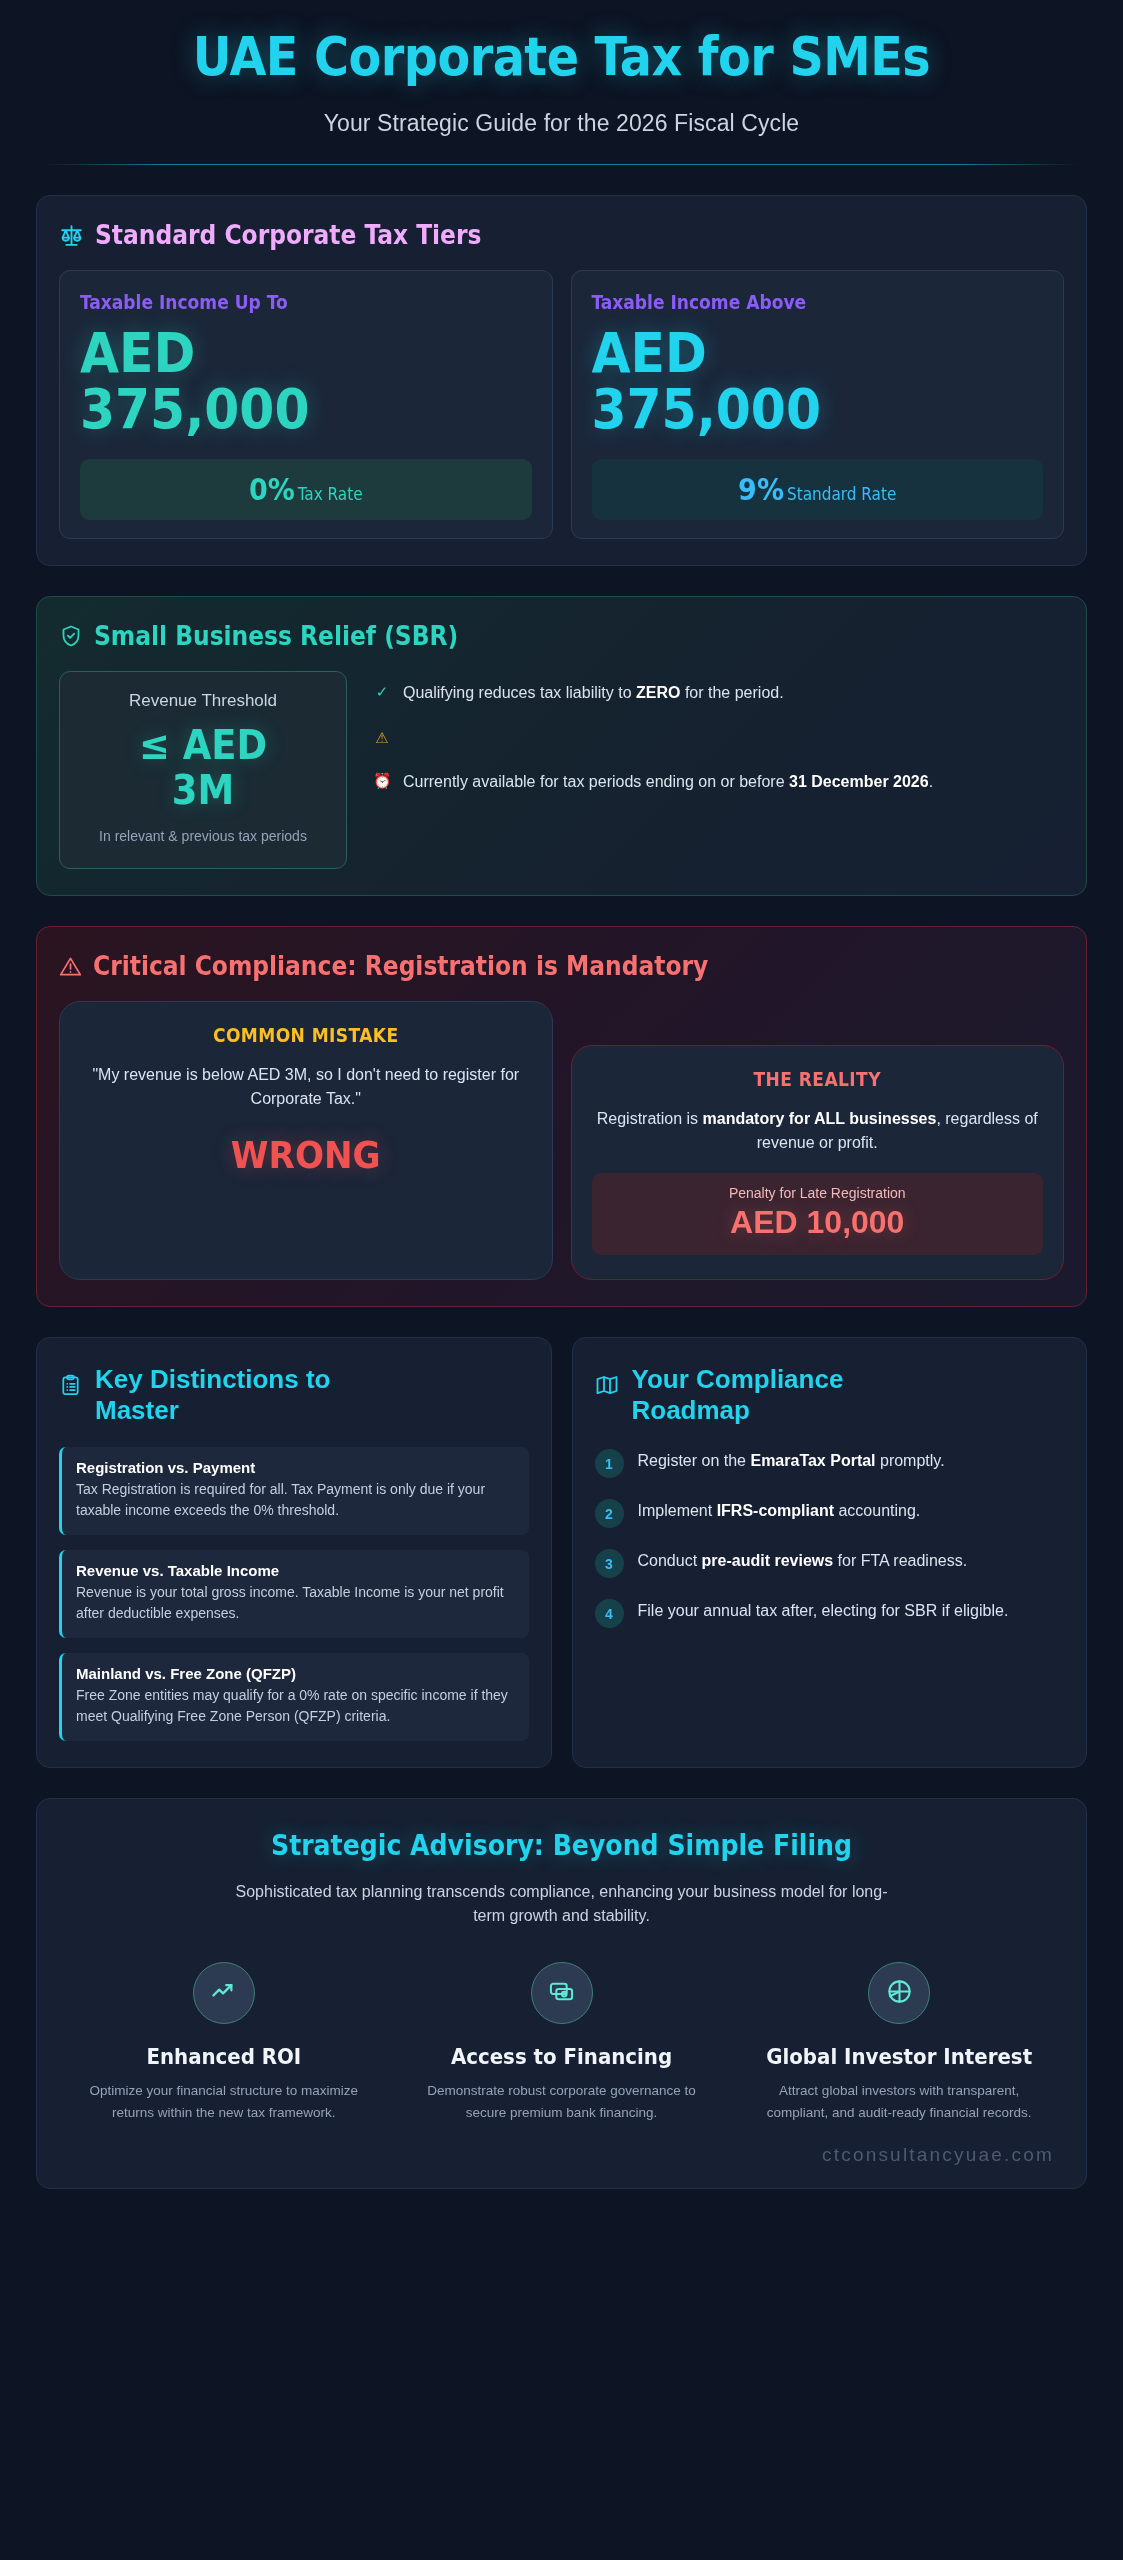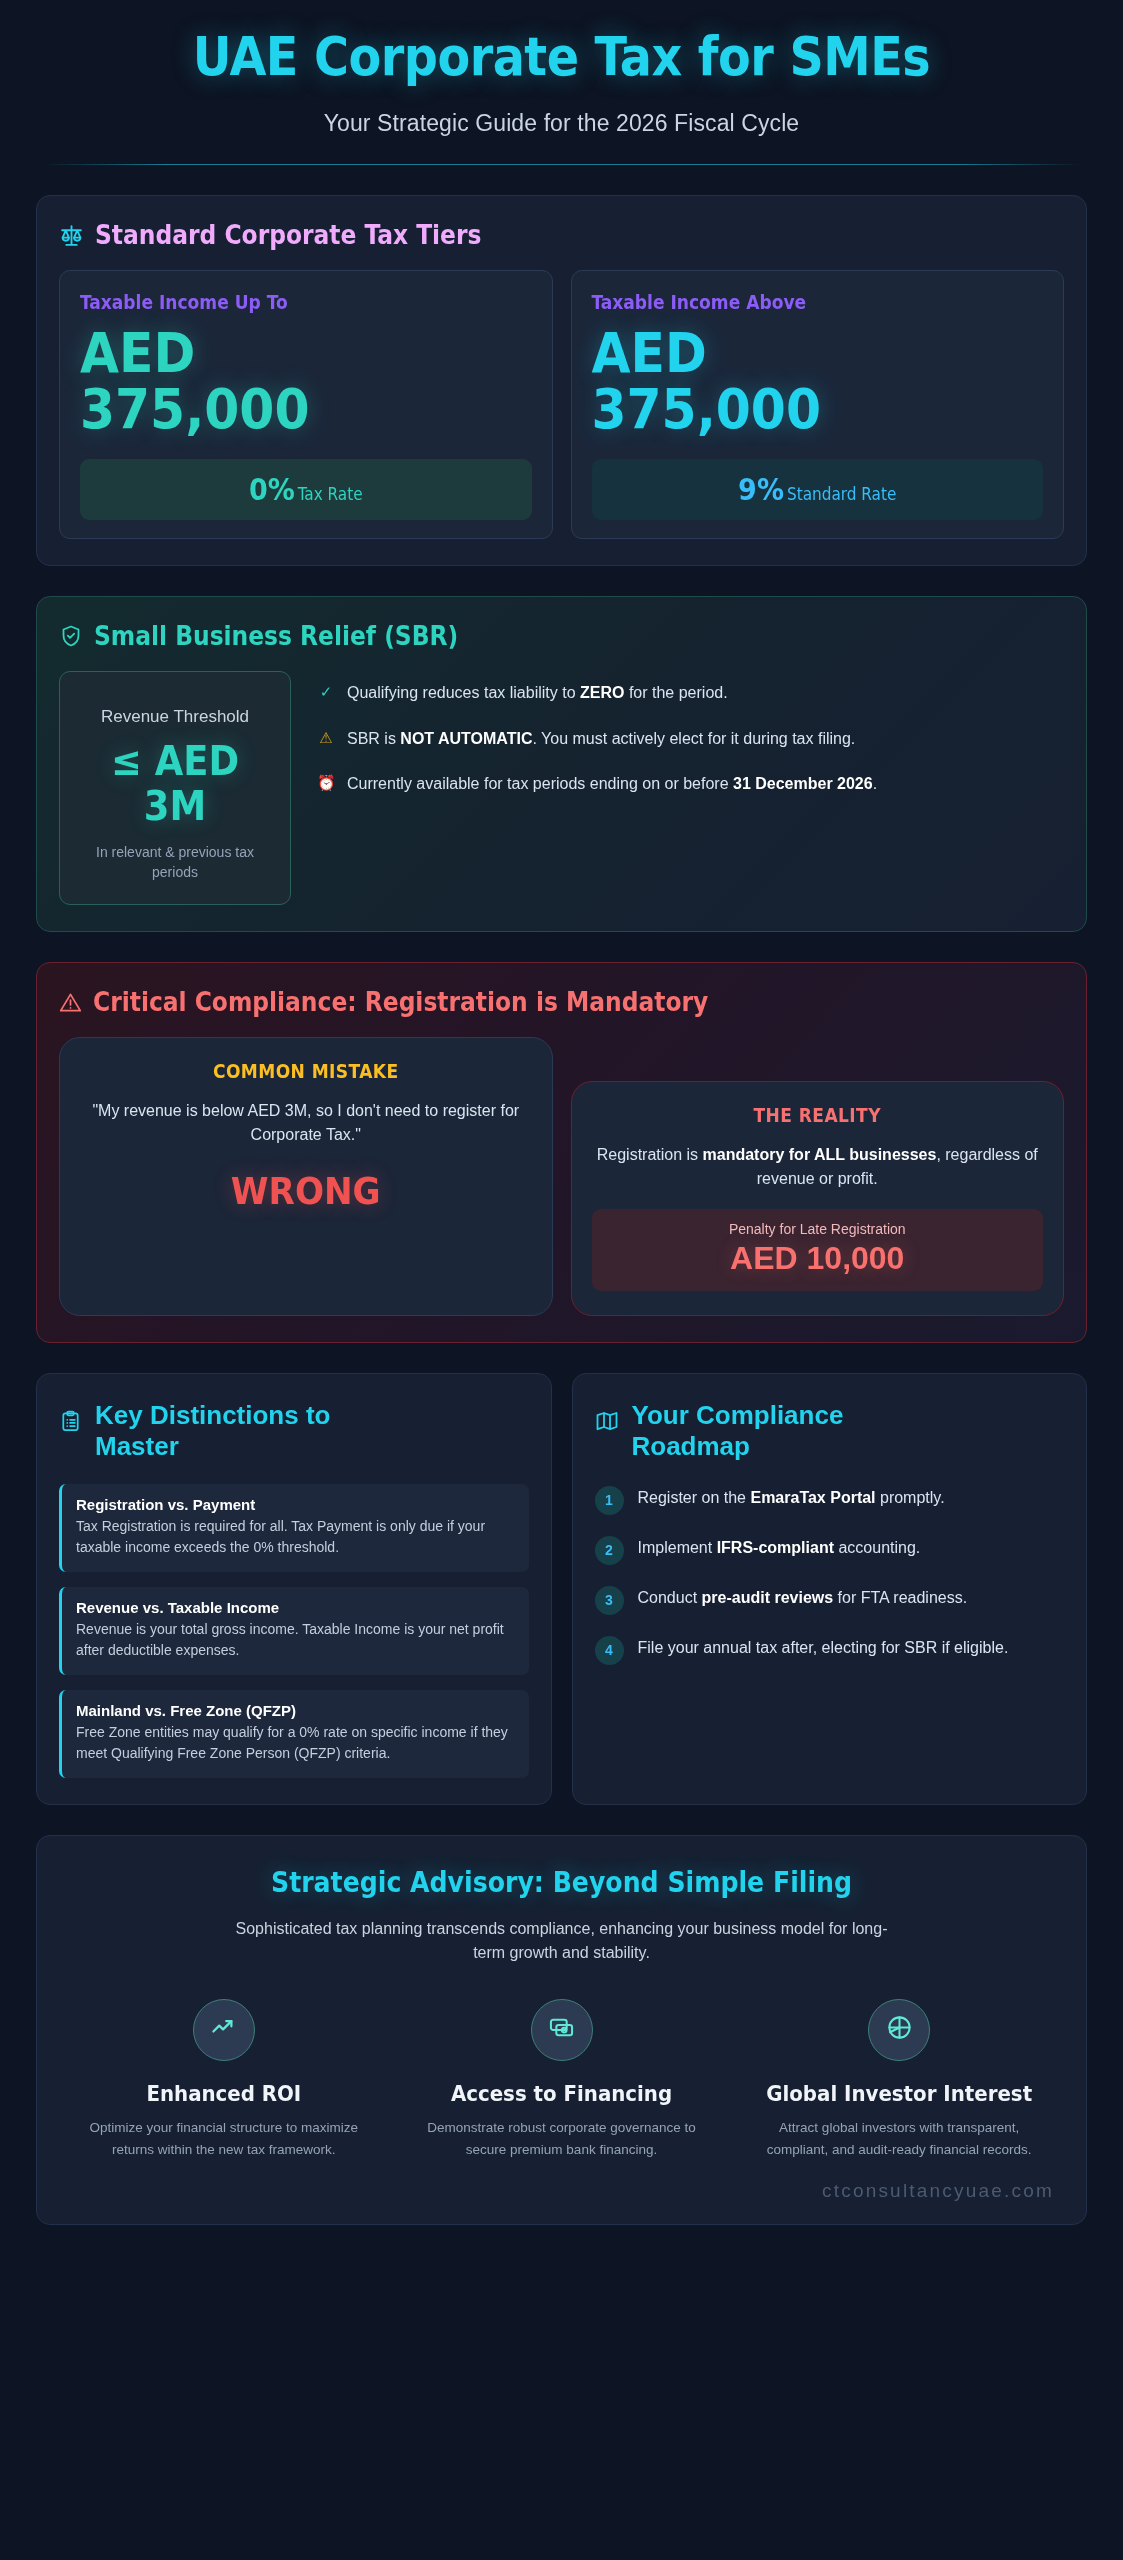--- a/index.html
+++ b/index.html
@@ -97,25 +97,25 @@
   .tier.blue  .rate-bar { background: #16323f; }
   .rate-bar .pct { font-size: 30px; font-weight: bold; }
   .rate-bar .cap { font-size: 17px; }
   .tier.green .rate-bar .pct, .tier.green .rate-bar .cap { color: #2dd4bf; }
   .tier.blue  .rate-bar .pct, .tier.blue  .rate-bar .cap { color: #38bdf8; }
 
   
   .sbr-card { border-color: #1f4b4a; background: linear-gradient(135deg,#132b2f 0%, #15222f 55%, #162032 100%); }
   .sbr-body { display: flex; gap: 26px; align-items: flex-start; }
   .sbr-box {
-    width: 232px; flex: none;
+    width: 288px; flex: none;
     background: #1b2a33;
     border: 1px solid #2a5f5c;
     border-radius: 11px;
-    padding: 35px 14px 22px 14px;
+    padding: 19px 14px 22px 14px;
     text-align: center;
   }
   .sbr-box .cap { font-size: 17px; color: #cbd5e1; }
   .sbr-box .big {
     font-family: "DejaVu Sans Condensed", "Liberation Sans Narrow", "Liberation Sans", sans-serif;
     font-size: 41px; font-weight: bold; color: #2dd4bf; line-height: 1.08; margin: 12px 0 14px 0;
     text-shadow: 0 0 20px rgba(45,212,191,0.3);
   }
   .sbr-box .big .l2 { display: block; }
   .sbr-box .sub { font-size: 14px; color: #94a3b8; line-height: 1.45; }
@@ -323,21 +323,20 @@
       </div>
       <div class="sbr-list">
 
         <div class="sbr-item">
           <span class="bi" style="color:#2dd4bf">✓</span>
           <span class="tx"><span>Qualifying reduces tax liability to </span><b>ZERO</b><span> for the period.</span></span>
         </div>
 
         <div class="sbr-item">
           <span class="bi" style="color:#d4a017">⚠</span>
-          <span class="tx"><span>SBR is </span><b>NOT AUTOMATIC</b><span>. You must actively elect for it during tax filing.</span></span>
         </div>
 
         <div class="sbr-item">
           <span class="bi">⏰</span>
           <span class="tx"><span>Currently available for tax periods ending on or before </span><b>31 December 2026</b><span>.</span></span>
         </div>
 
       </div>
     </div>
   </div>

